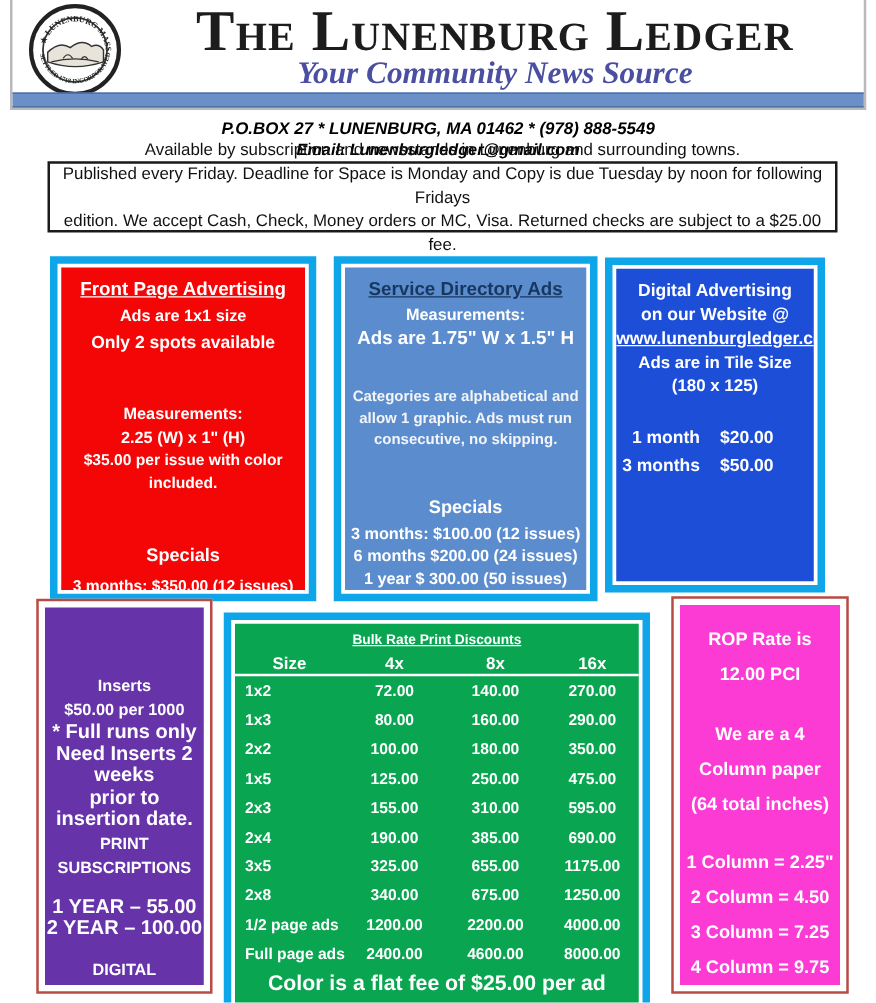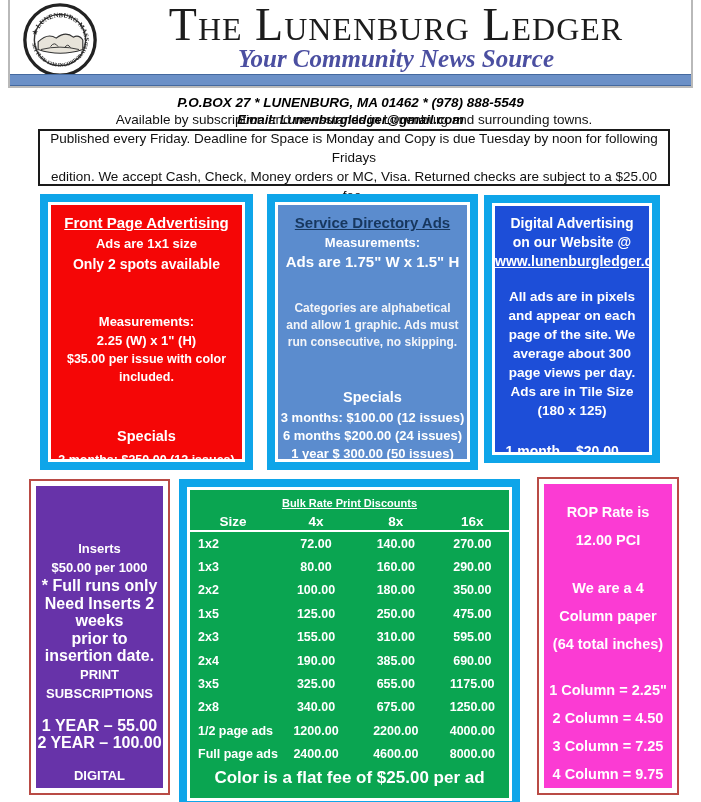--- a/index.html
+++ b/index.html
@@ -6,39 +6,39 @@
   body { background:#ffffff; font-family:"Liberation Sans", sans-serif; }
   #page { position:relative; width:701px; height:802px; background:#fff; overflow:hidden; margin:0 auto; }
 
   
   .masthead { position:absolute; left:8px; top:-2px; width:685px; height:90px;
               border:2px solid #b9b9b9; background:#fff; }
   .masthead-bar { position:absolute; left:0; bottom:0; width:100%; height:12px;
                   background:#6b90c7; border-top:1px solid #44699f; border-bottom:1px solid #44699f; }
   .seal { position:absolute; left:12px; top:2px; width:76px; height:76px; }
   .mast-text { position:absolute; left:95px; top:0; right:4px; text-align:center; }
-  .mast-title { font-family:"Liberation Serif", serif; font-weight:normal; font-variant:small-caps;
+  .mast-title { font-family:"Liberation Serif", serif; font-weight:bold; font-variant:small-caps;
                 font-size:46px; line-height:50px; color:#1c1c1c; letter-spacing:1px; white-space:nowrap; }
   .mast-tagline { font-family:"Liberation Serif", serif; font-style:italic; font-weight:bold;
                   font-size:25px; line-height:26px; color:#4b4fa1; margin-top:-4px; }
 
   
   .contact { position:absolute; left:0; top:94px; width:100%; text-align:center;
              font-weight:bold; font-style:italic; color:#000; }
   .contact .line1 { font-size:13.5px; line-height:17px; }
   .contact .line2 { font-size:13px; line-height:17px; }
 
   
   .notice { position:absolute; left:38px; top:129px; width:632px; height:57px;
             border:2px solid #1a1a1a; background:#fff; display:flex; flex-direction:column;
             justify-content:center; text-align:center; font-size:13.5px; line-height:19px; color:#111; }
 
   
   .cbox { position:absolute; background:#fff; }
-  .cbox.dark { border:8px solid #0ea5e9; }
+  .cbox.dark { border:6px solid #0ea5e9;margin-top:11px; }
   .cbox.brick { border:2px solid #b94b45; }
   .cbox-fill { position:absolute; color:#fff; text-align:center; overflow:hidden; }
 
   
   .red-box   { left:40px;  top:194px; width:213px; height:276px; }
   .red-fill  { inset:3px; background:#f50606; padding-top:9px; }
   .red-fill .title { font-size:15px; font-weight:bold; text-decoration:underline; margin-bottom:3px; }
   .red-fill .l1 { font-size:13px; font-weight:bold; line-height:20px; }
   .red-fill .l2 { font-size:14px; font-weight:bold; line-height:20px; }
   .red-fill .meas { font-size:13px; font-weight:bold; line-height:19px; margin-top:38px; }
@@ -166,21 +166,20 @@
           <div class="spec-line">1 year $ 300.00 (50 issues)</div>
         </div>
 
     </div>
   </div>
 
   <div class="cbox dark orange-box">
     <div class="cbox-fill orange-fill">
       <div class="title">Digital Advertising on our Website @</div>
       <span class="site">www.lunenburgledger.com</span>
-      <div class="desc">All ads are in pixels and appear on each page of the site. We average about 300 page views per day.</div>
       <div class="tile">Ads are in Tile Size</div>
       <div class="tile">(180 x 125)</div>
       <div class="orange-prices">
 
           <div class="prow">
             <span class="plabel">1 month</span>
             <span class="pval">$20.00</span>
           </div>
 
           <div class="prow">

